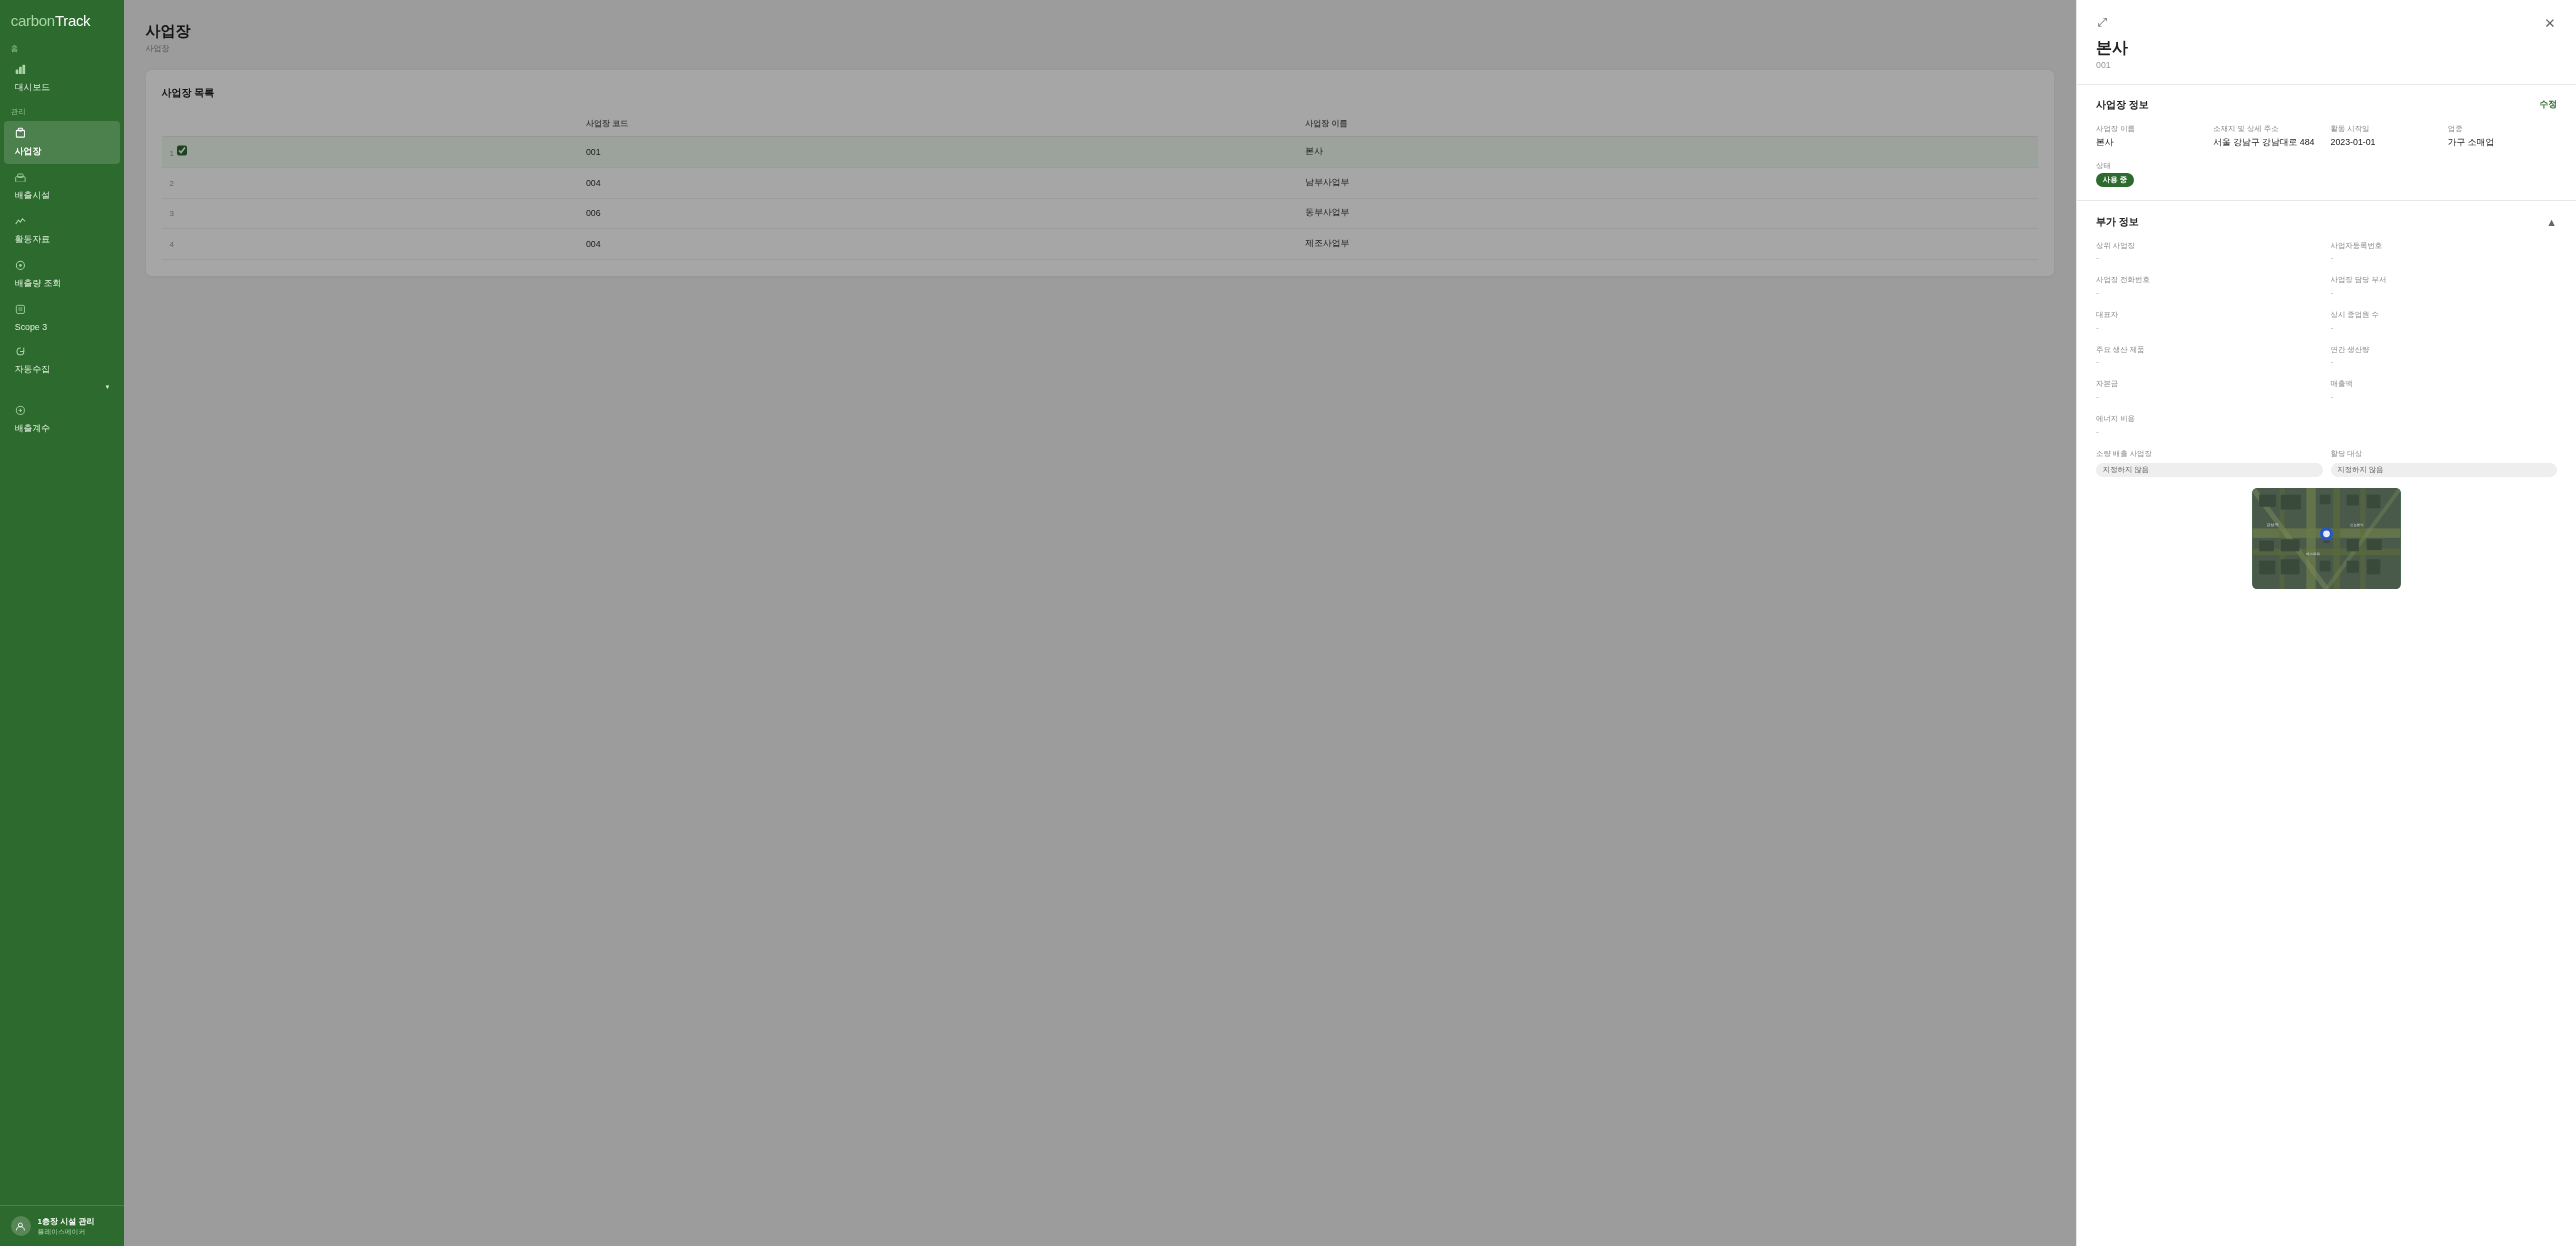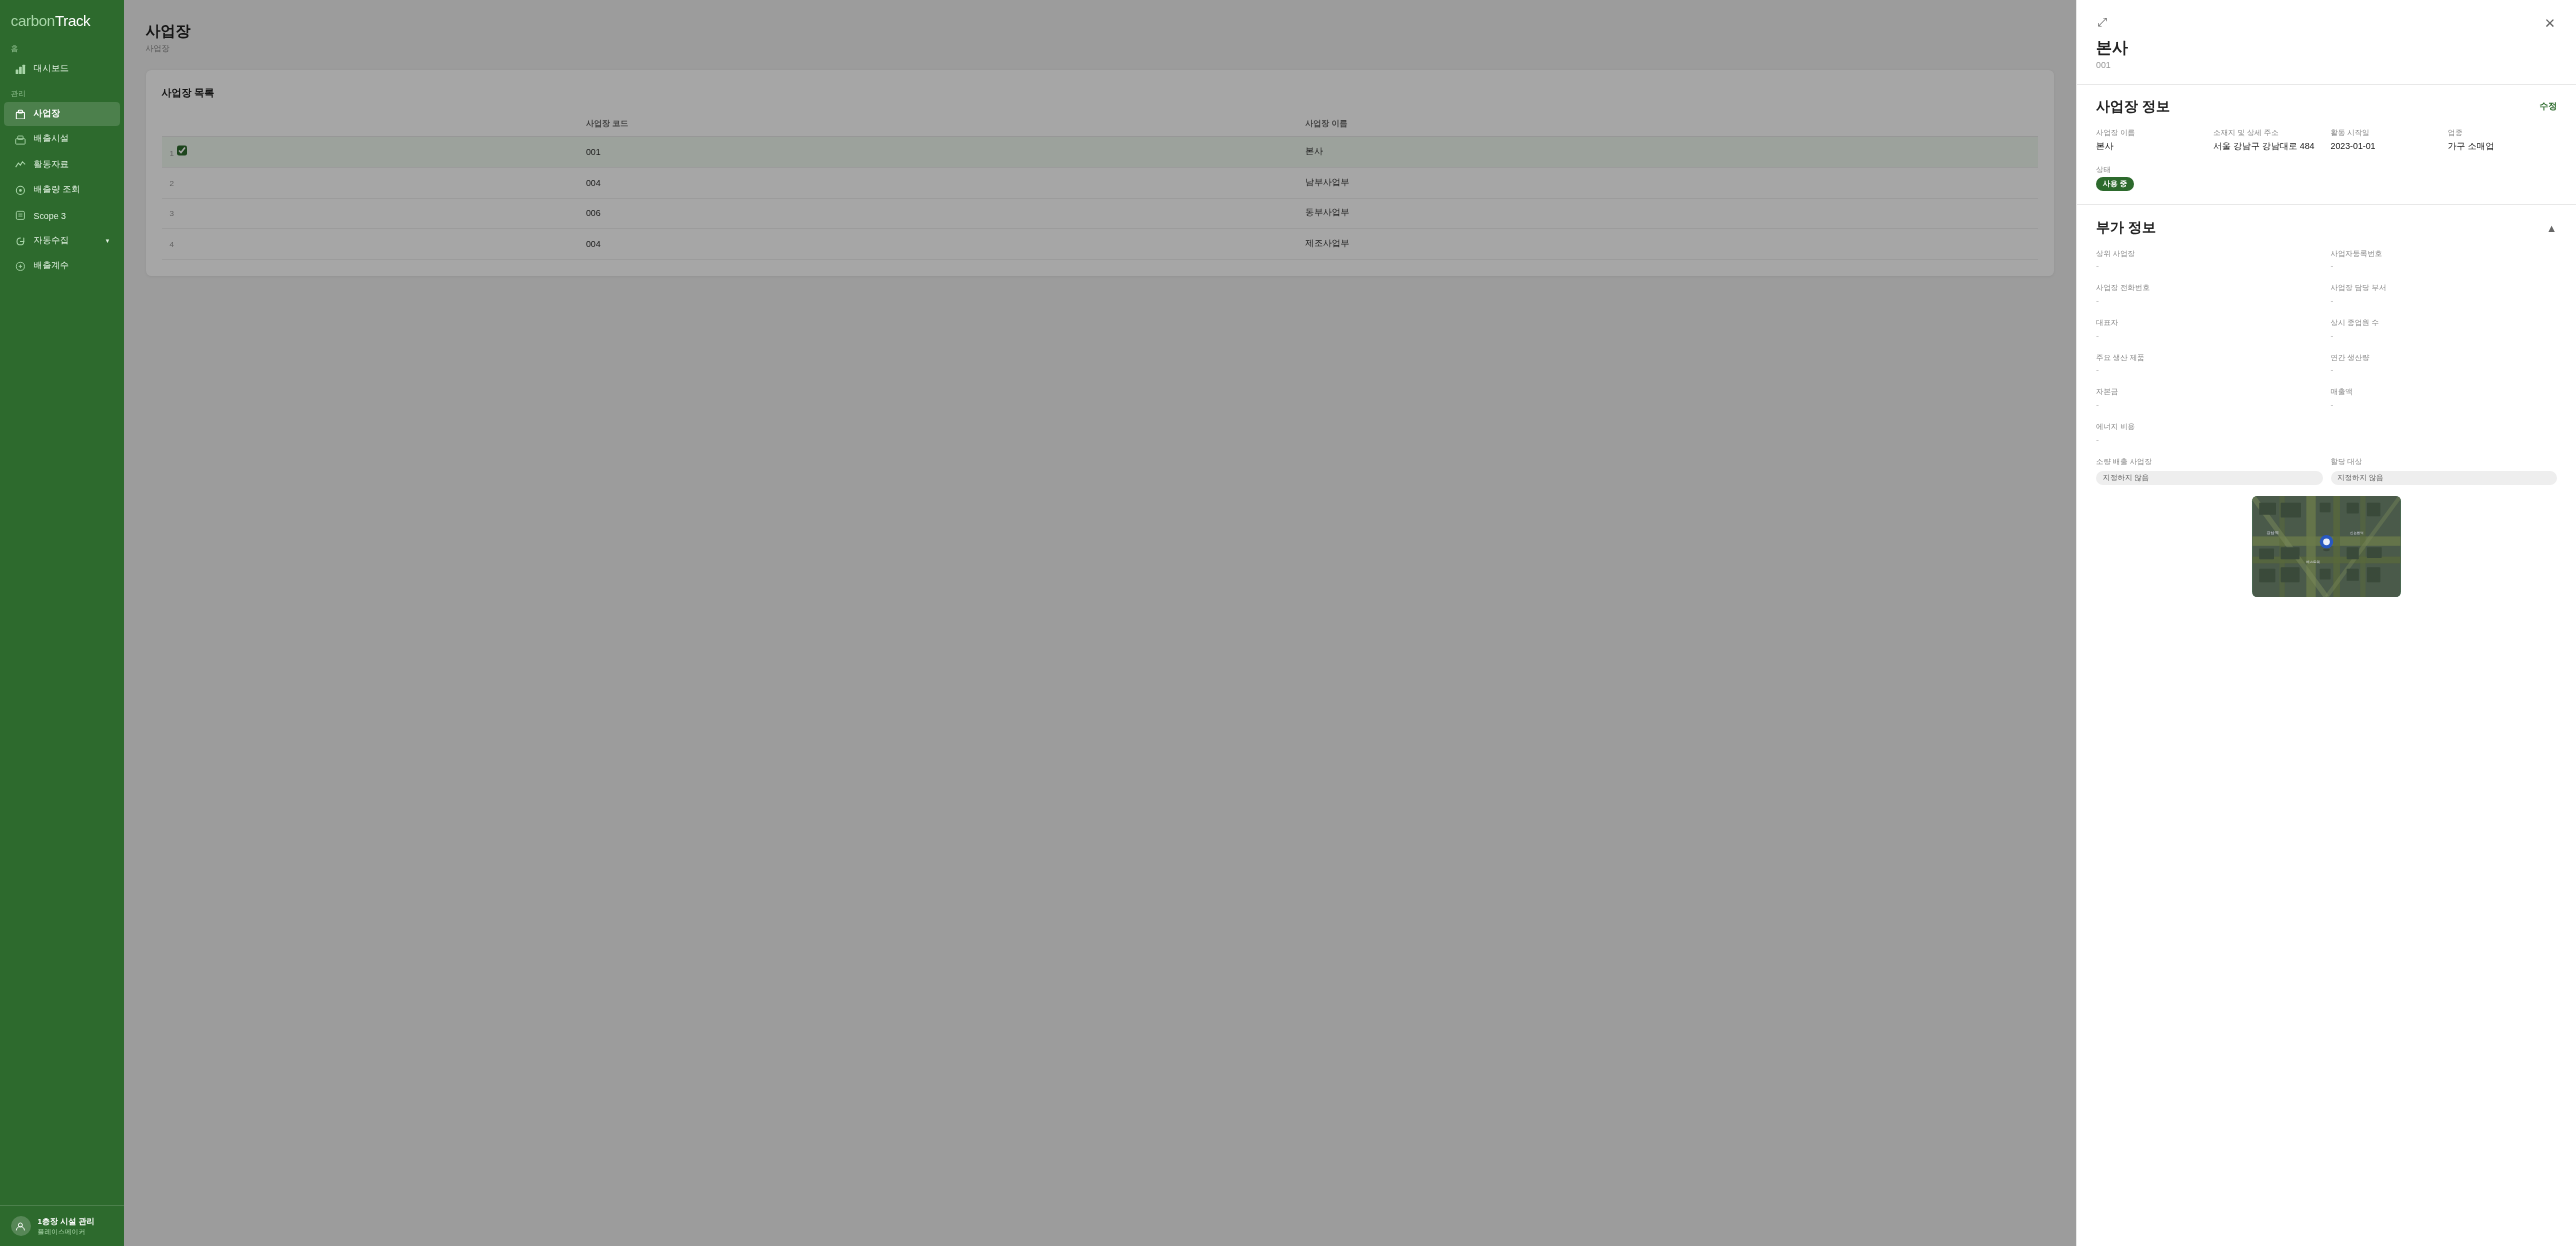--- a/index.html
+++ b/index.html
@@ -24,28 +24,28 @@
     }
     .sidebar-logo span { color: #a8d5a8; font-weight: 400; text-align: center; }
     .sidebar-section-label {
       font-size: 7.4px;
       color: #a8d5a8;
       padding: 6.8px 10.8px 2.7px;
       opacity: 0.8;
     }
     .sidebar-item {
       display: flex;
-      align-items: center;
       gap: 6.8px;
       padding: 6px 10.8px;
       font-size: 8.8px;
       color: #e0f0e0;
       cursor: pointer;
       border-radius: 4px;
       margin: 0.7px 4px;
+      flex-direction: column;
     }
     .sidebar-item.active { background: rgba(255,255,255,0.15); color: #fff; font-weight: 600; }
     .sidebar-item .icon { width: 12px; height: 12px; display: flex; align-items: center; justify-content: center; font-size: 9.5px; }
     .sidebar-item .chevron { margin-left: auto; font-size: 6.8px; }
     .sidebar-bottom {
       margin-top: auto;
       padding: 9.5px 10.8px;
       border-top: 0.7px solid rgba(255,255,255,0.15);
       display: flex;
       align-items: center;
@@ -116,21 +116,21 @@
     .detail-title { font-size: 16px; font-weight: 700; color: #222; padding: 5.4px 19px 1.4px; }
     .detail-code { font-size: 8.8px; color: #999; padding: 0 19px 13.5px; }
 
     .detail-section {
       border-top: 0.7px solid #e8e8e8;
       padding: 13.5px 19px;
     }
     .detail-section-header {
       display: flex; align-items: center; justify-content: space-between; margin-bottom: 12px;
     }
-    .detail-section-title { font-size: 14px; font-weight: 700; color: #222; }
+    .detail-section-title { font-size: 10px; font-weight: 700; color: #222; }
     .detail-edit-btn {
       font-size: 8.8px; color: #2d6a2d; cursor: pointer; background: none; border: none; font-weight: 600;
     }
     .detail-section-toggle {
       font-size: 10.8px; color: #666; cursor: pointer; background: none; border: none;
     }
 
     .detail-grid {
       display: grid;
       grid-template-columns: 1fr 1fr 1fr 1fr;

